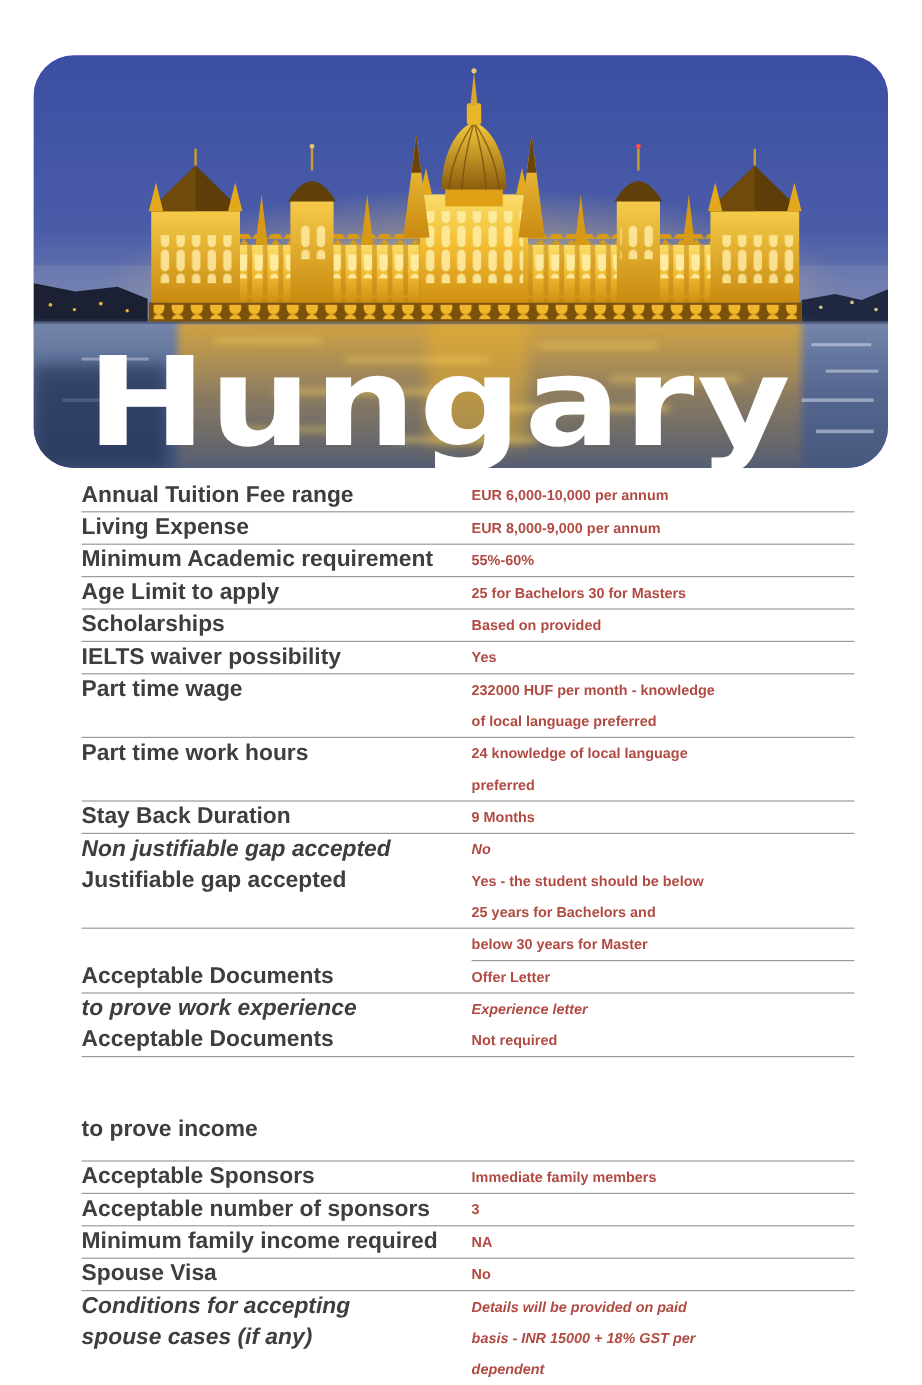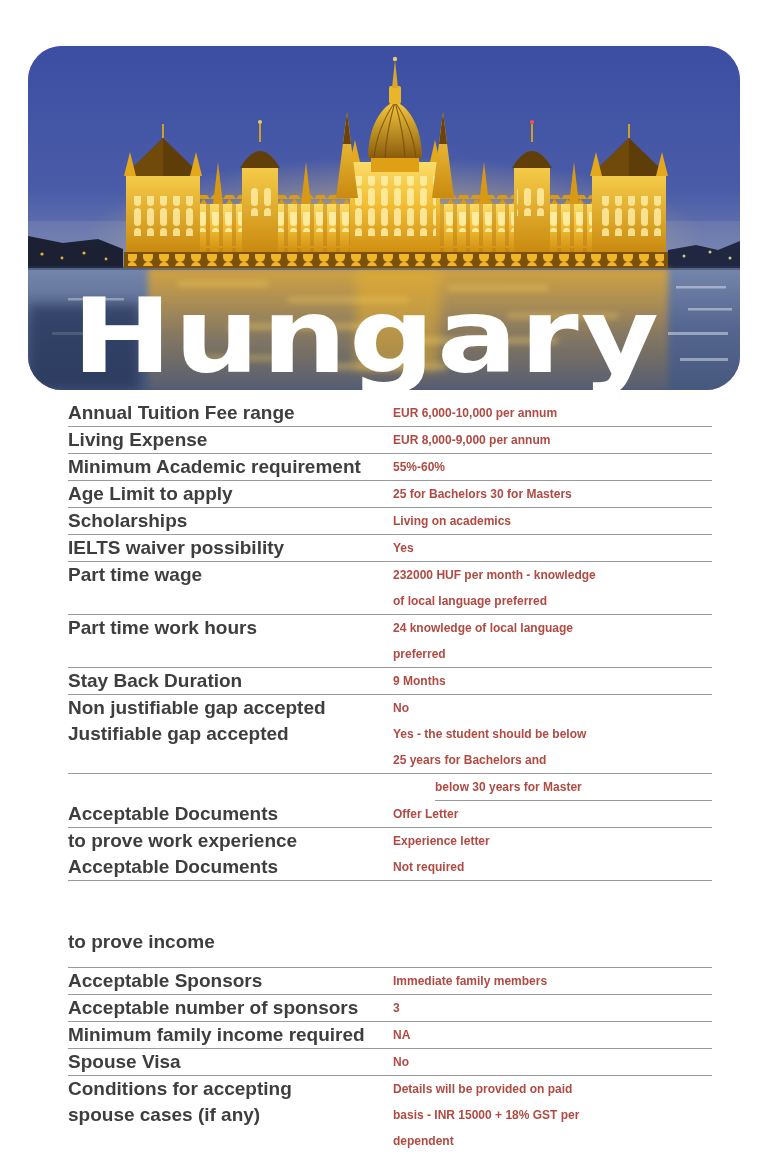--- a/index.html
+++ b/index.html
@@ -36,40 +36,40 @@
   
   .table {
     position:absolute; left:68px; top:400px;
     width:644px;
   }
   .row {
     display:flex;
     border-bottom:1.5px solid #9b9b9b;
     justify-content:space-between;
   }
-  .row.nodiv { border-bottom:none; }
+  .row.nodiv { border-bottom:none;font-style:italic; }
   .row.pad-b { padding-bottom:12px;margin-top:48px; }
   .cell.label {
     flex:0 0 325px; width:325px;
     color:#3e3e3e;
     font-weight:700;
     font-size:19px;
     line-height:26px;
     white-space:pre-line;
   }
   .cell.value {
     flex:1 1 auto;
     color:#b04a42;
     font-weight:700;
     font-size:12px;
     line-height:26px;
     white-space:pre-line;
   }
   .row.div-right { border-bottom:none; }
-  .row.div-right .cell.value { border-bottom:1.5px solid #9b9b9b;margin-left:42px; }
+  .row.div-right .cell.value { border-bottom:1.5px solid #9b9b9b; }
   .row.nowrap-val .cell.value { white-space:nowrap; overflow:visible; }
 </style>
 </head>
 <body>
 
 <div class="hero">
   <svg viewBox="0 0 712 344" preserveAspectRatio="none" aria-hidden="true">
     <defs>
       <linearGradient id="sky" x1="0" y1="0" x2="0" y2="1">
         <stop offset="0" stop-color="#3b4ea2"></stop>
@@ -247,21 +247,21 @@
   <div class="row">
     <div class="cell label">Minimum Academic requirement</div>
     <div class="cell value">55%-60%</div>
   </div>
   <div class="row">
     <div class="cell label">Age Limit to apply</div>
     <div class="cell value">25 for Bachelors 30 for Masters</div>
   </div>
   <div class="row">
     <div class="cell label">Scholarships</div>
-    <div class="cell value">Living on academics</div>
+    <div class="cell value">Based on provided</div>
   </div>
   <div class="row">
     <div class="cell label">IELTS  waiver possibility</div>
     <div class="cell value">Yes</div>
   </div>
   <div class="row">
     <div class="cell label">Part time wage</div>
     <div class="cell value">232000 HUF per month - knowledge
 of local language preferred</div>
   </div>

